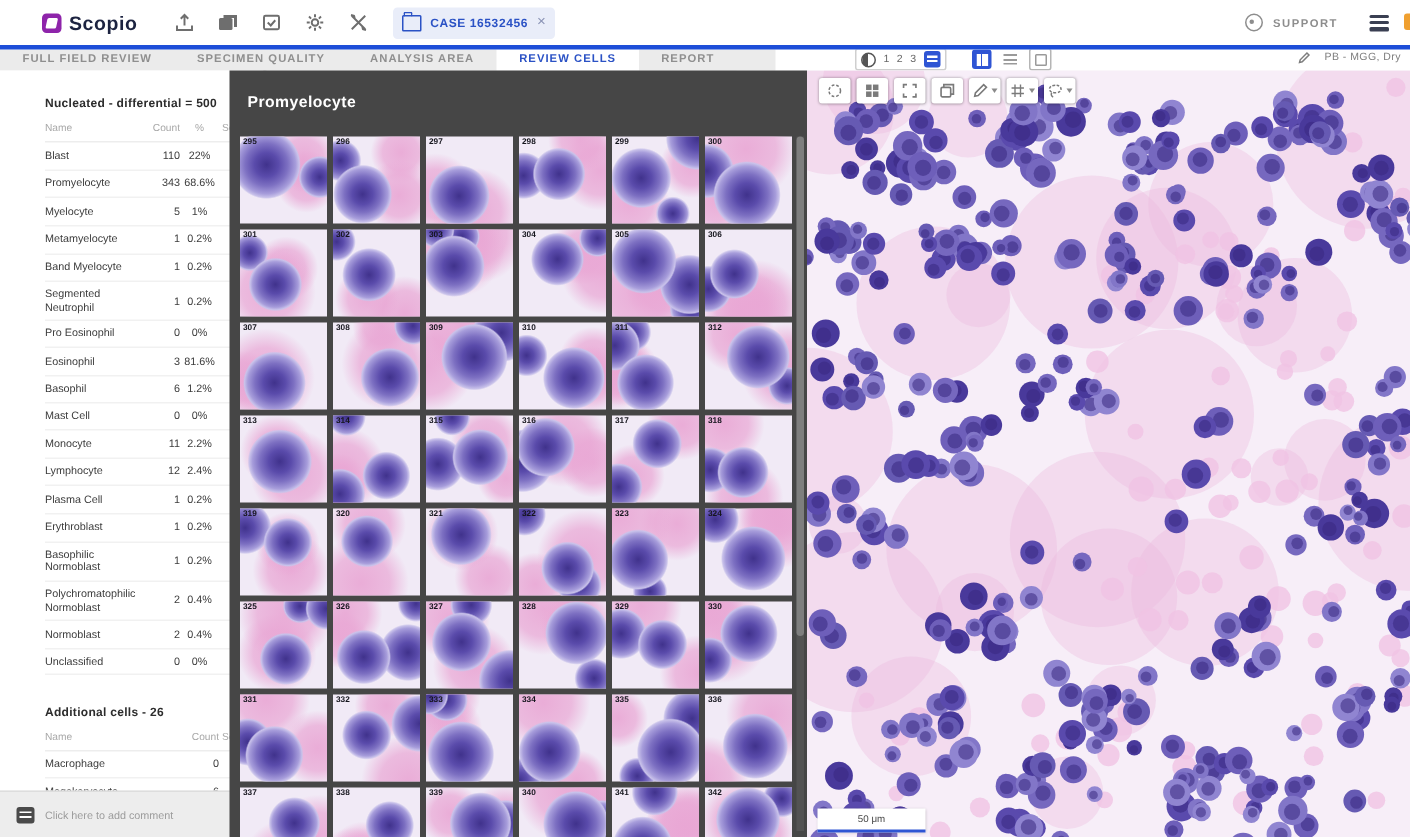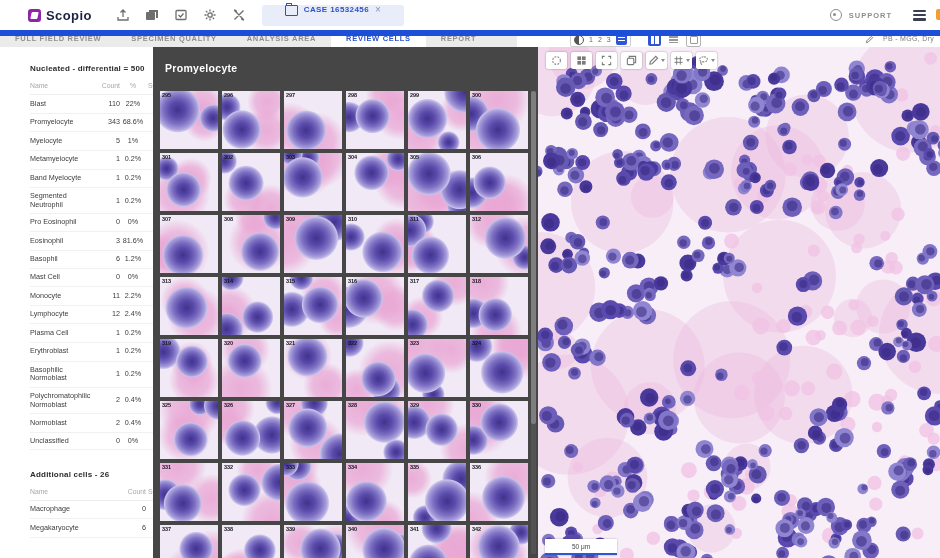--- a/index.html
+++ b/index.html
@@ -1,30 +1,30 @@
 <!DOCTYPE html>
 <html><head>
 <meta charset="utf-8">
 <style>
   html,body{margin:0;padding:0}
   body{width:940px;height:558px;overflow:hidden;position:relative;background:#fff;
        font-family:"Liberation Sans",sans-serif;-webkit-font-smoothing:antialiased}
   
   #topbar{position:absolute;top:0;left:0;right:0;height:30px;background:#fff;
-          border-bottom:6px solid #1d4ed8;display:flex;align-items:center;z-index:9}
+          border-bottom:3px solid #1d4ed8;display:flex;align-items:center;z-index:9}
   .logo{display:flex;align-items:center;gap:5px;margin-left:28px}
   .logo-mark{width:13px;height:13px;border-radius:3px;background:#8e24aa;position:relative}
   .logo-mark:after{content:"";position:absolute;left:3px;top:3px;width:7px;height:7px;
           background:#fff;border-radius:1px;transform:skewX(-12deg)}
   .logo-text{font-size:13px;font-weight:bold;color:#1c2340;letter-spacing:.4px}
   .hicons{display:flex;align-items:center;gap:15px;margin-left:24px}
   .hicon{width:14px;height:14px;color:#6e6e6e;cursor:pointer}
   .hicon svg{width:100%;height:100%}
   .case-tab{margin-left:16px;height:21px;background:#e9edf9;border-radius:3px;
-          display:flex;align-items:flex-start;gap:6px;padding:0 23px;cursor:pointer}
+          display:flex;align-items:center;gap:6px;padding:0 6px;cursor:pointer}
   .case-tab .folder{width:11px;height:9px;border:1.2px solid #2b52c5;border-radius:1px;position:relative}
   .case-tab .folder:before{content:"";position:absolute;top:-3px;left:0;width:4px;height:2px;
           border:1.2px solid #2b52c5;border-bottom:none;border-radius:1px 1px 0 0}
   .case-label{font-size:8px;font-weight:bold;color:#2b52c5;letter-spacing:.4px}
   .case-close{font-size:10px;color:#8a93b5;line-height:1;cursor:pointer}
   .topbar-right{margin-left:auto;display:flex;align-items:center;gap:7px;margin-right:14px}
   .support-icon{width:10px;height:10px;border-radius:50%;border:1.2px solid #8d8d8d;position:relative}
   .support-icon:after{content:"";position:absolute;left:2.5px;top:2.5px;width:3px;height:3px;
           border-radius:50%;background:#8d8d8d}
   .support-label{font-size:7.5px;color:#8d8d8d;letter-spacing:1px;font-weight:bold}
@@ -332,20 +332,24 @@
         <div class="sb-row">
           <span class="c-name">Megakaryocyte</span>
           <span class="c-count">6</span>
           <span class="c-seen"><span class="check">✓</span></span>
         </div>
       </div>
   </div>
   <div id="sb-scrollbar">
       <div id="sb-thumb"></div>
     </div>
+  <div id="comment-bar">
+    <span class="comment-ic"></span>
+    <span class="comment-text">Click here to add comment</span>
+  </div>
 </aside>
 
 <section id="gallery">
   <div class="gal-title">Promyelocyte</div>
   <div id="grid">
       <div class="tile" style="background-image: radial-gradient(22.8384px at 30.4682% 32.4783%, rgb(64, 50, 140) 0px, rgb(90, 75, 171) 7.99342px, rgb(125, 112, 194) 14.1598px, rgb(167, 157, 219) 19.4126px, rgb(201, 194, 234) 21.8384px, rgba(201, 194, 234, 0) 22.8384px), radial-gradient(14.1593px at 91.6773% 46.6233%, rgb(64, 50, 140) 0px, rgb(90, 75, 171) 4.95576px, rgb(125, 112, 194) 8.77878px, rgb(167, 157, 219) 12.0354px, rgb(201, 194, 234) 13.1593px, rgba(201, 194, 234, 0) 14.1593px), radial-gradient(22.3392px at 72.9822% 25.7816%, rgba(233, 166, 212, 0.9) 0px, rgba(233, 166, 212, 0.7) 13.4035px, rgba(243, 214, 236, 0) 22.3392px), radial-gradient(20.7599px at 76.409% 51.8403%, rgba(233, 166, 212, 0.9) 0px, rgba(233, 166, 212, 0.7) 12.456px, rgba(243, 214, 236, 0) 20.7599px);">
         <span class="tile-num">295</span>
       </div>
       <div class="tile" style="background-image: radial-gradient(19.6495px at 34.0938% 66.3283%, rgb(64, 50, 140) 0px, rgb(90, 75, 171) 6.87731px, rgb(125, 112, 194) 12.1827px, rgb(167, 157, 219) 16.702px, rgb(201, 194, 234) 18.6495px, rgba(201, 194, 234, 0) 19.6495px), radial-gradient(13.9022px at 8.56887% 27.6171%, rgb(64, 50, 140) 0px, rgb(90, 75, 171) 4.86578px, rgb(125, 112, 194) 8.61939px, rgb(167, 157, 219) 11.8169px, rgb(201, 194, 234) 12.9022px, rgba(201, 194, 234, 0) 13.9022px), radial-gradient(23.3771px at 76.1706% 67.641%, rgba(233, 166, 212, 0.9) 0px, rgba(233, 166, 212, 0.7) 14.0263px, rgba(243, 214, 236, 0) 23.3771px), radial-gradient(20.1861px at 78.0233% 18.5145%, rgba(233, 166, 212, 0.9) 0px, rgba(233, 166, 212, 0.7) 12.1117px, rgba(243, 214, 236, 0) 20.1861px);">
         <span class="tile-num">296</span>

